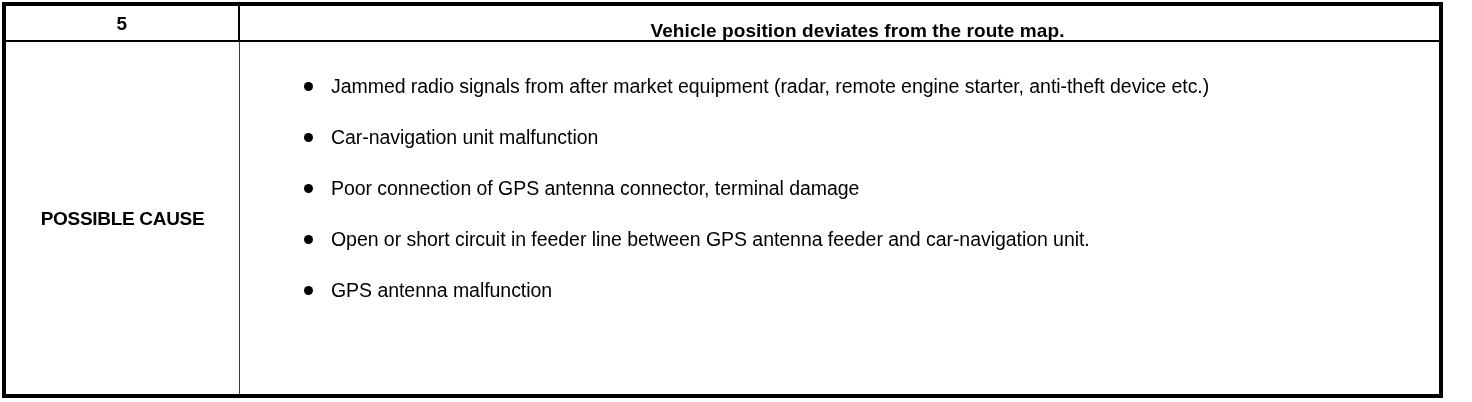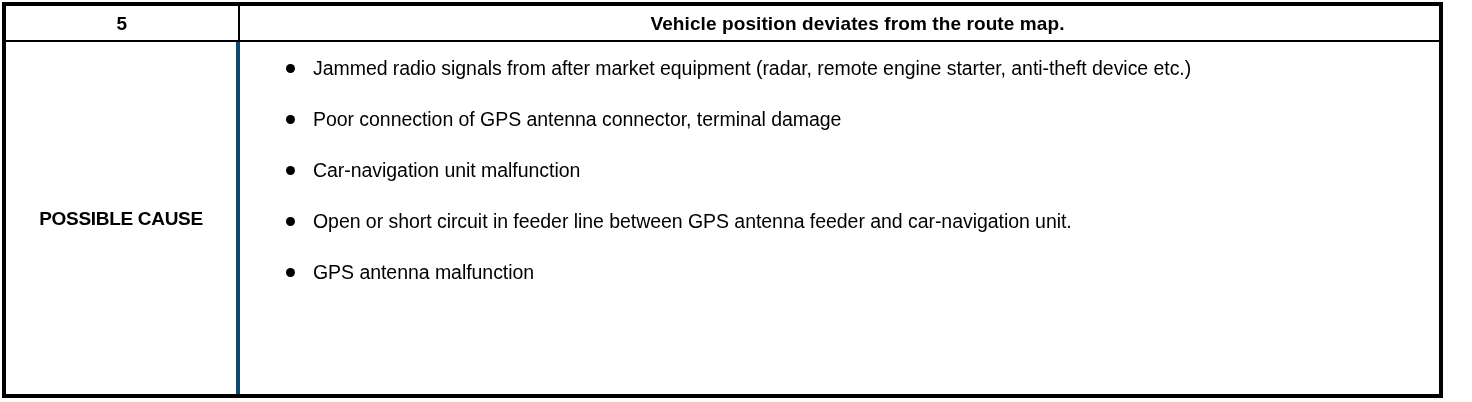--- a/index.html
+++ b/index.html
@@ -59,21 +59,21 @@
     font-size: 19px;
     font-weight: bold;
     line-height: 1;
     letter-spacing: 0.2px;
   }
 
   .header-title-cell {
     flex: 1 1 auto;
     box-sizing: border-box;
     display: flex;
-    align-items: center;
+    align-items: flex-end;
     justify-content: center;
     margin-left: 36px;
   }
 
   .header-title-cell .cell-text {
     font-size: 19px;
     font-weight: bold;
     line-height: 1;
     letter-spacing: 0.1px;
   }
@@ -83,21 +83,21 @@
     display: flex;
     flex: 1 1 auto;
     box-sizing: border-box;
     min-height: 0;
   }
 
   .label-cell {
     width: 234px;
     flex: 0 0 234px;
     box-sizing: border-box;
-    border-right: 4px solid #0c4a6e;
+    border-right: 1px solid #0c4a6e;
     display: flex;
     align-items: center;
     justify-content: center;
   }
 
   .label-cell .cell-text {
     font-size: 19px;
     font-weight: bold;
     line-height: 1;
     white-space: nowrap;
@@ -106,21 +106,21 @@
 
   .causes-cell {
     flex: 1 1 auto;
     box-sizing: border-box;
     padding: 14px 10px 10px 46px;
     min-width: 0;
   }
 
   .cause-list {
     list-style: none;
-    margin: 0;
+    margin: 18px;
     padding: 0;
   }
 
   .cause-item {
     position: relative;
     padding-left: 27px;
     margin-bottom: 25px;
     font-size: 19.5px;
     line-height: 1.33;
     letter-spacing: -0.05px;
@@ -170,30 +170,30 @@
         <ul class="cause-list">
 
           <li class="cause-item">
             <span class="bullet-icon"></span>
             <span class="cause-text">Jammed radio signals from after market equipment (radar, remote engine starter, anti-theft device etc.)</span>
           </li>
 
 
           <li class="cause-item">
             <span class="bullet-icon"></span>
+            <span class="cause-text">Car-navigation unit malfunction</span>
+          </li>
+
+          <li class="cause-item">
+            <span class="bullet-icon"></span>
             <span class="cause-text">Poor connection of GPS antenna connector, terminal damage</span>
           </li>
 
           <li class="cause-item">
             <span class="bullet-icon"></span>
-            <span class="cause-text">Car-navigation unit malfunction</span>
-          </li>
-
-          <li class="cause-item">
-            <span class="bullet-icon"></span>
             <span class="cause-text">Open or short circuit in feeder line between GPS antenna feeder and car-navigation unit.</span>
           </li>
 
           <li class="cause-item">
             <span class="bullet-icon"></span>
             <span class="cause-text">GPS antenna malfunction</span>
           </li>
 
         </ul>
       </div>

